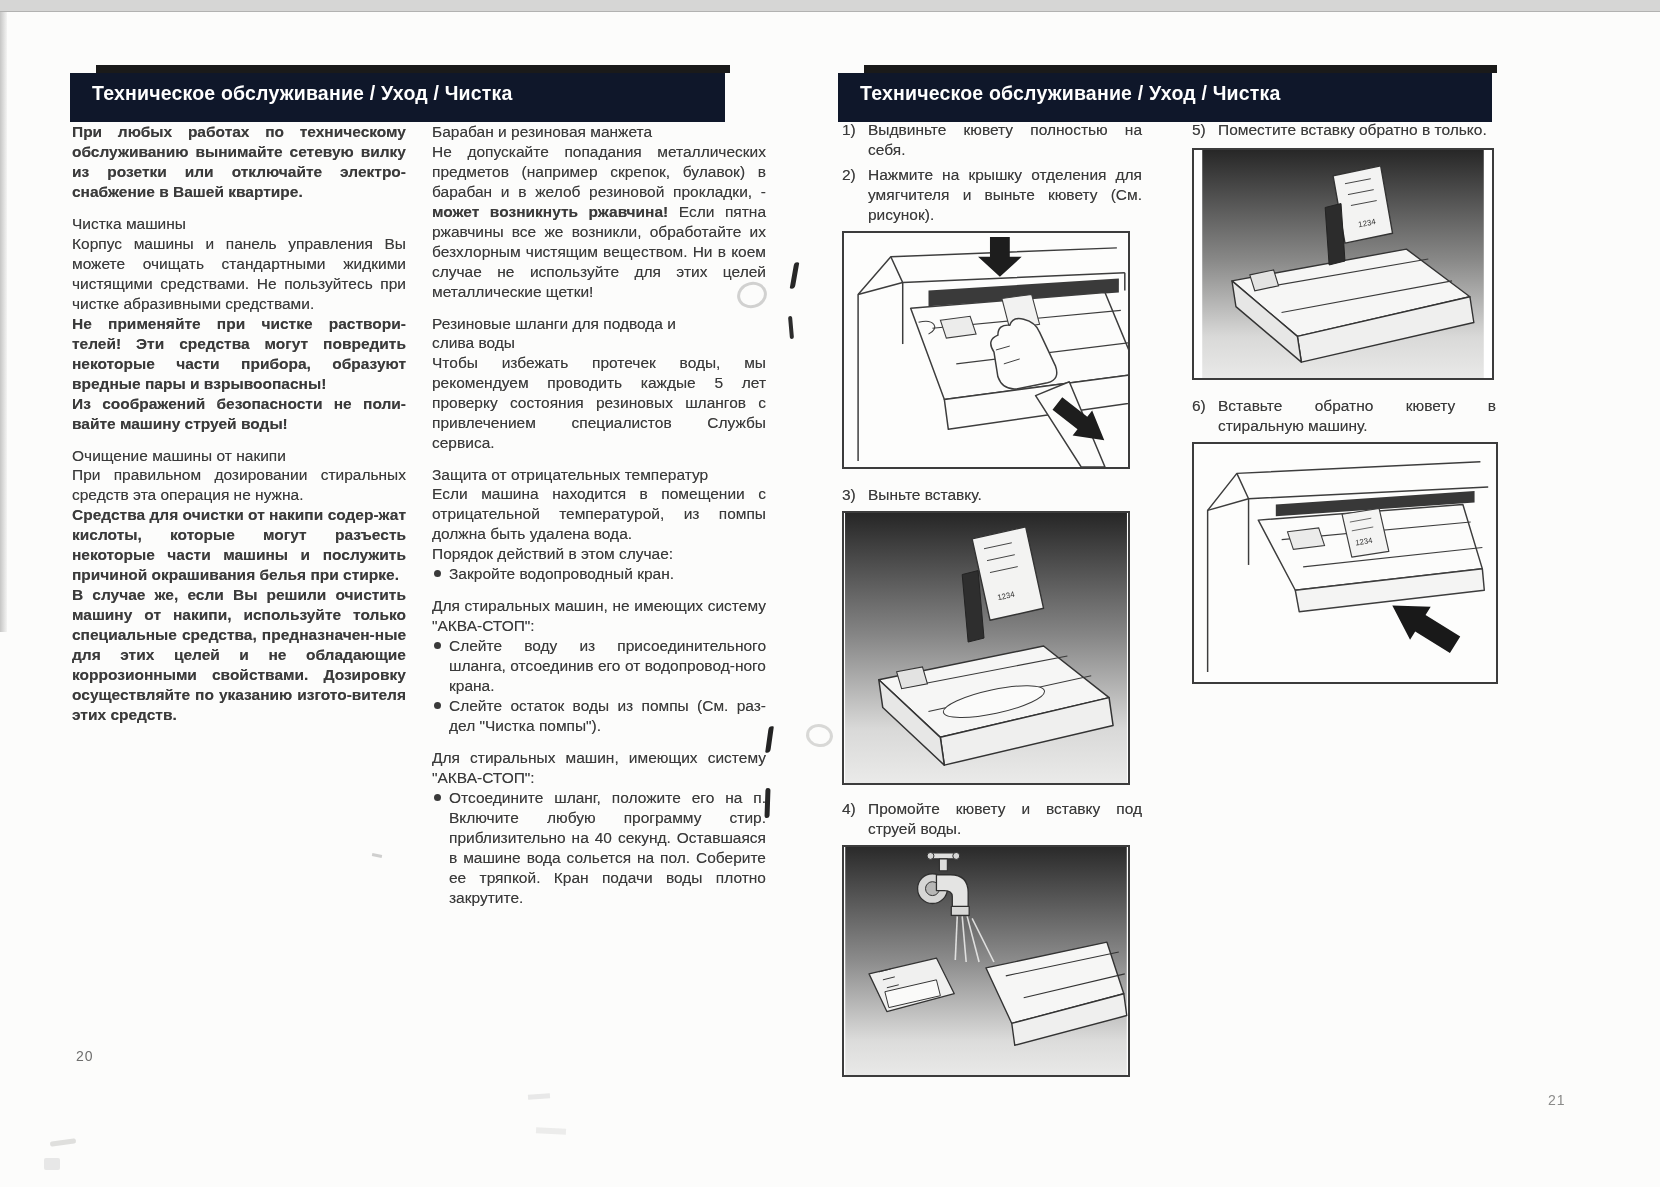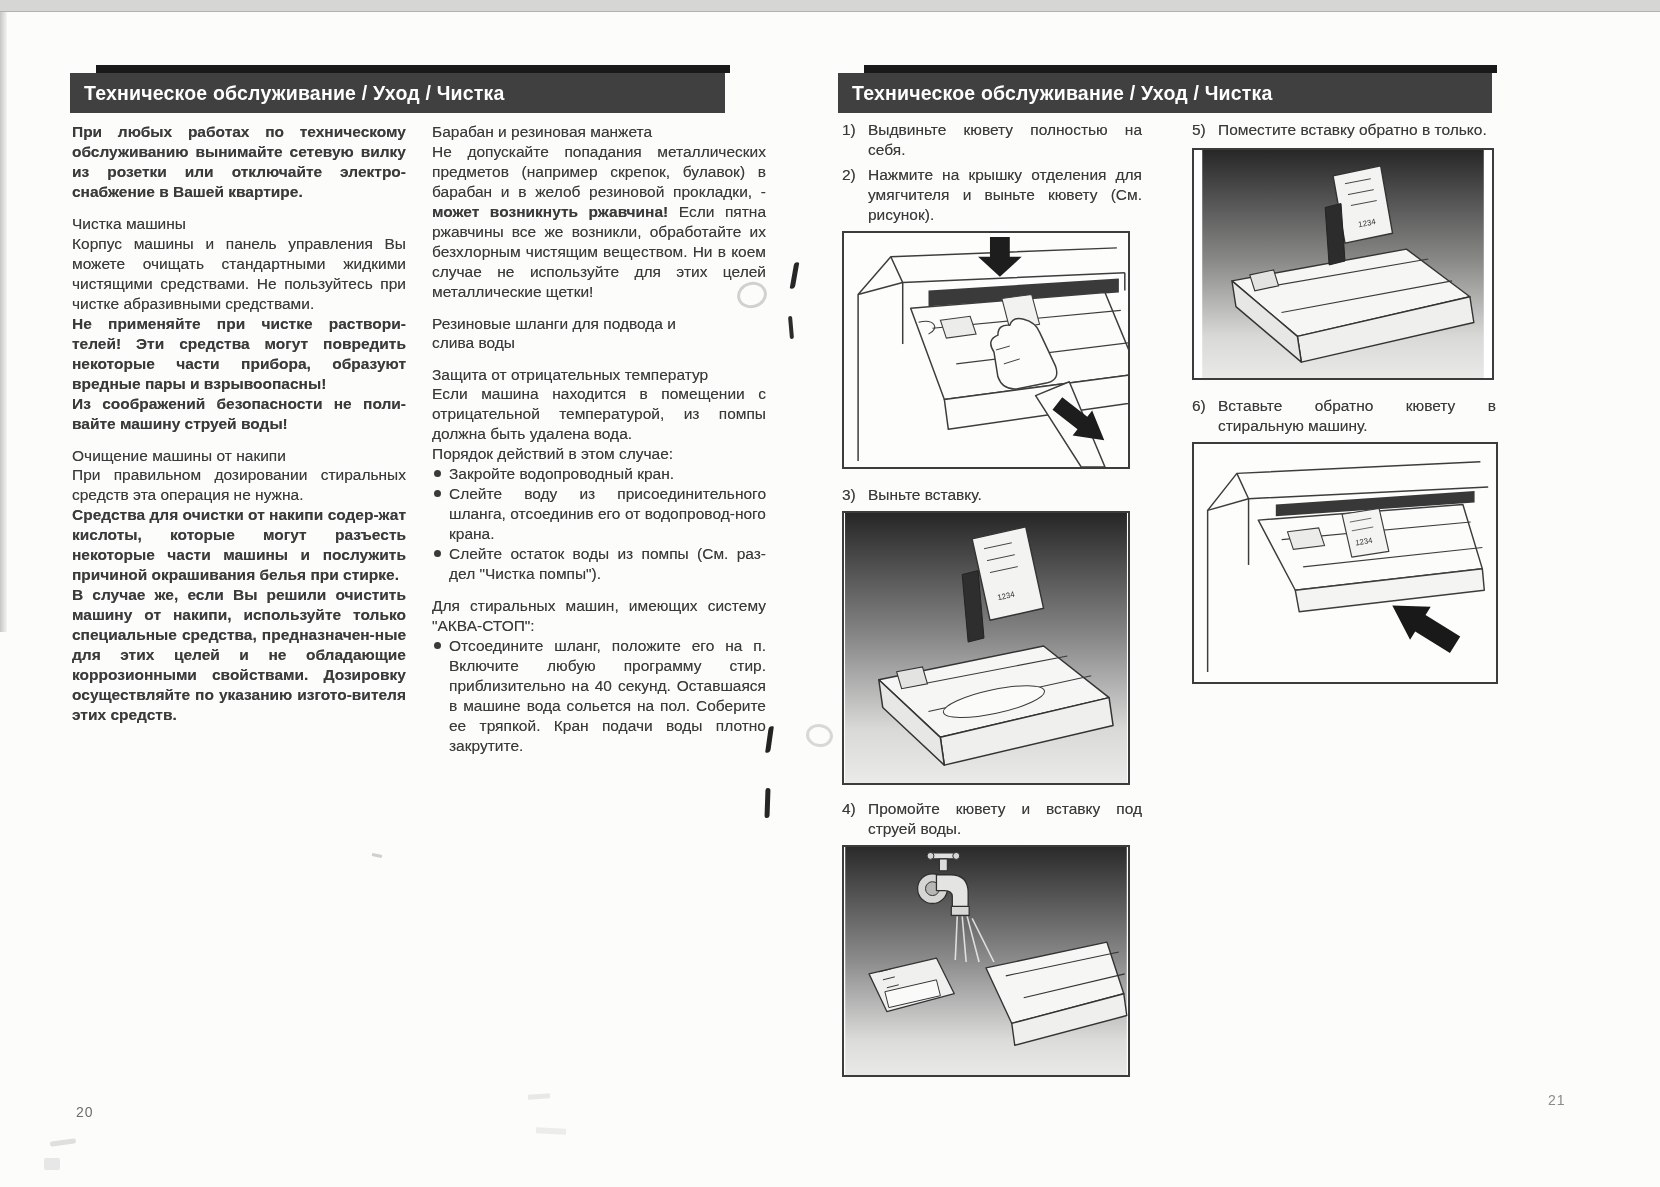--- a/index.html
+++ b/index.html
@@ -7,22 +7,22 @@
   body {
     position:relative; overflow:hidden;
     background:#fcfcfb;
     font-family:"Liberation Sans", sans-serif;
     color:#3a3a3a;
   }
   .scan-band { position:absolute; left:0; top:0; width:1660px; height:12px; background:#d6d6d5; border-bottom:1px solid #b2b2b1; }
   .scan-left-edge { position:absolute; left:0; top:12px; width:7px; height:620px; background:linear-gradient(90deg,#c6c6c5,#f4f4f3); }
 
   .hdr {
-    position:absolute; height:40px; background:#404040; color:#fff;
-    font-weight:bold; font-size:19.5px; line-height:40px; padding-left:14px;
+    position:absolute; height:49px; background:#0f172a; color:#fff;
+    font-weight:bold; font-size:19.5px; line-height:40px; padding-left:22px;
     letter-spacing:0.2px;
   }
   .hdr::before { content:""; position:absolute; top:-8px; left:26px; right:-5px; height:8px; background:#1a1a1a; }
   .hdr-left  { left:70px;  top:73px; width:655px; }
   .hdr-right { left:838px; top:73px; width:654px; }
 
   .col { position:absolute; top:122px; }
   .col1 { left:72px;  width:334px; }
   .col2 { left:432px; width:334px; }
 
@@ -30,21 +30,21 @@
   .b  { font-weight:700; }
   .h  { font-weight:400; font-size:15.5px; line-height:19.5px; text-shadow:0 0 0.5px rgba(70,70,70,0.55); }
   .gap { margin-top:12px; }
   .narrow { max-width:262px; }
 
   .bullet { display:flex; margin:0; }
   .bullet .dot { width:7px; height:7px; border-radius:50%; background:#3a3a3a; margin:6px 8px 0 2px; flex:0 0 auto; }
   .bullet .btx { flex:1; }
 
   .page-num { position:absolute; font-size:14px; color:#6e6e6d; letter-spacing:1px; }
-  .pn-left  { left:76px;  top:1104px;text-align:center; }
+  .pn-left  { left:76px;  top:1048px;text-align:center; }
   .pn-right { left:1548px; top:1092px; color:#8a8a89; }
 
   .colA { position:absolute; left:842px;  top:120px; width:300px; }
   .colB { position:absolute; left:1192px; top:120px; width:304px; }
   .step { display:flex; margin-bottom:5px; }
   .step .num { width:26px; flex:0 0 auto; font-size:15.5px; line-height:19.5px; text-shadow:0 0 0.5px rgba(70,70,70,0.55); }
   .step .stx { flex:1; }
 
   .ill { position:relative; border:2px solid #3c3c3c; background:#fff; line-height:0; }
   .illA { width:288px; height:238px; margin-top:6px; }
@@ -93,27 +93,29 @@
 </div>
 
 <div class="col col2">
   <p class="h">Барабан и резиновая манжета</p>
   <p class="p">
     <span>Не допускайте попадания металлических предметов (например скрепок, булавок) в барабан и в желоб резиновой прокладки, -</span>
     <span class="b">может возникнуть ржавчина!</span>
     <span>Если пятна ржавчины все же возникли, обработайте их безхлорным чистящим веществом. Ни в коем случае не используйте для этих целей металлические щетки!</span>
   </p>
   <p class="h gap narrow">Резиновые шланги для подвода и слива воды</p>
+  <p class="p">Чтобы избежать протечек воды, мы рекомендуем проводить каждые 5 лет проверку состояния резиновых шлангов с привлечением специалистов Службы сервиса.</p>
   <p class="h gap">Защита от отрицательных температур</p>
   <p class="p">Если машина находится в помещении с отрицательной температурой, из помпы должна быть удалена вода.</p>
   <p class="p">Порядок действий в этом случае:</p>
   <div class="bullet p">
     <span class="dot"></span>
     <span class="btx">Закройте водопроводный кран.</span>
   </div>
+  <p class="p gap">Для стиральных машин, не имеющих систему "АКВА-СТОП":</p>
   <div class="bullet p">
     <span class="dot"></span>
     <span class="btx">Слейте воду из присоединительного шланга, отсоединив его от водопровод-ного крана.</span>
   </div>
   <div class="bullet p">
     <span class="dot"></span>
     <span class="btx">Слейте остаток воды из помпы (См. раз-дел "Чистка помпы").</span>
   </div>
   <p class="p gap">Для стиральных машин, имеющих систему "АКВА-СТОП":</p>
   <div class="bullet p">

